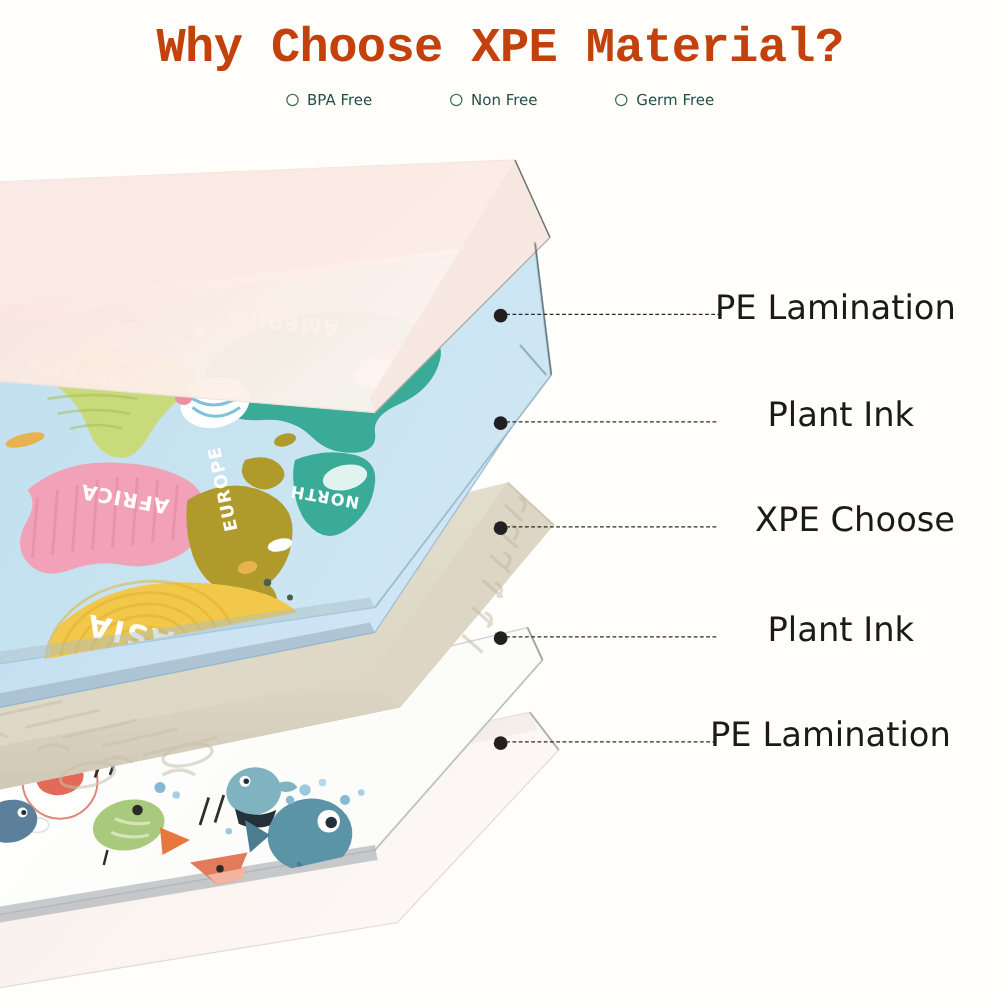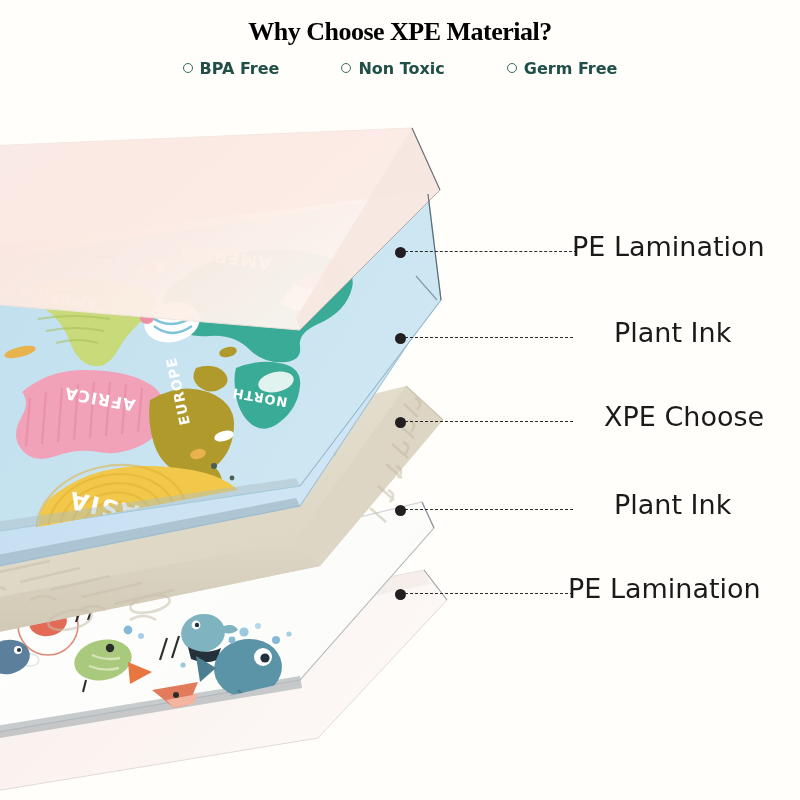--- a/index.html
+++ b/index.html
@@ -29,41 +29,41 @@
     left: 0;
     top: 0;
     width: 800px;
     height: 120px;
     text-align: center;
     z-index: 40;
   }
   #title {
     margin: 0;
     padding-top: 18px;
-    font-family: Liberation Serif, serif;
-    font-size: 26px;
+    font-family: Liberation Mono, monospace;
+    font-size: 39px;
     font-weight: 700;
     letter-spacing: -0.5px;
-    color: #000000;
+    color: #c2410c;
     line-height: 1.1;
   }
   #benefits {
     margin-top: 12px;
     display: flex;
     justify-content: center;
     align-items: center;
     gap: 62px;
   }
   .benefit {
     display: flex;
     align-items: center;
     gap: 7px;
     font-family: "DejaVu Sans", sans-serif;
-    font-size: 16px;
-    font-weight: 700;
+    font-size: 12px;
+    font-weight: 400;
     color: #1f4f47;
     white-space: nowrap;
   }
   .benefit-bullet {
     width: 8px;
     height: 8px;
     border: 1.4px solid #3a6d63;
     border-radius: 50%;
     display: inline-block;
     flex: 0 0 auto;
@@ -128,21 +128,21 @@
 
   <div id="header">
     <h1 id="title">Why Choose XPE Material?</h1>
     <div id="benefits">
       <div class="benefit">
         <span class="benefit-bullet"></span>
         <span>BPA Free</span>
       </div>
       <div class="benefit">
         <span class="benefit-bullet"></span>
-        <span>Non Toxic</span>
+        <span>Non Free</span>
       </div>
       <div class="benefit">
         <span class="benefit-bullet"></span>
         <span>Germ Free</span>
       </div>
     </div>
   </div>
 
   <svg id="stack" viewBox="0 0 800 800">
     <defs>

